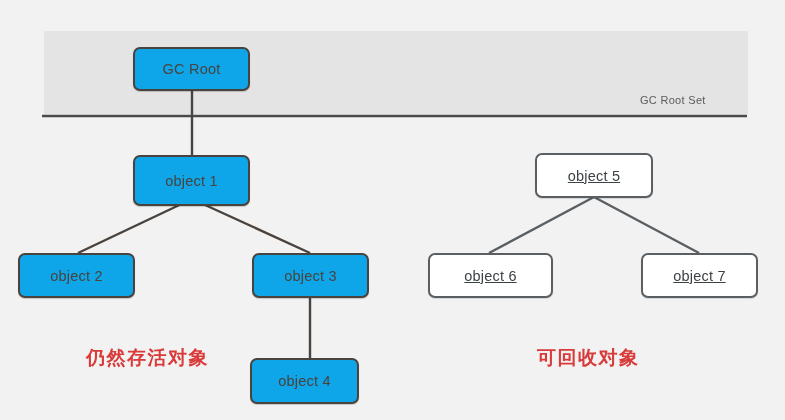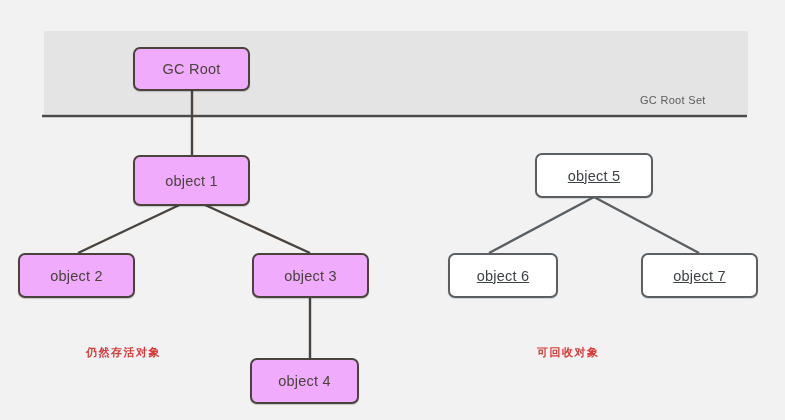--- a/index.html
+++ b/index.html
@@ -39,21 +39,21 @@
     box-sizing: border-box;
     display: flex;
     align-items: center;
     justify-content: center;
     border-radius: 7px;
     font-size: 14.5px;
     letter-spacing: 0.2px;
     z-index: 3;
   }
   .node-live {
-    background: #f0abfc;
+    background: #0ea5e9;
     border: 2px solid #4a423c;
     color: #4a423c;
     box-shadow: 0 1px 1px rgba(0,0,0,0.18);
   }
   .node-garbage {
     background: #ffffff;
     border: 2px solid #5a5f63;
     color: #3d4245;
     box-shadow: 0 1px 1px rgba(0,0,0,0.12);
     text-decoration: underline;
@@ -62,21 +62,21 @@
     position: absolute;
     left: 640px;
     top: 94px;
     font-size: 11px;
     color: #5a5a5a;
     letter-spacing: 0.3px;
     z-index: 4;
   }
   .caption {
     position: absolute;
-    font-size: 11px;
+    font-size: 19px;
     font-weight: bold;
     color: #d93a3a;
     letter-spacing: 1.5px;
     z-index: 4;
     white-space: nowrap;
   }
   .caption-live {
     left: 86px;
     top: 345px;
   }
@@ -119,21 +119,21 @@
   </div>
 
   <div class="node node-live" style="left:250px; top:358px; width:109px; height:46px;">
     <span>object 4</span>
   </div>
 
   <div class="node node-garbage" style="left:535px; top:153px; width:118px; height:45px;">
     <span>object 5</span>
   </div>
 
-  <div class="node node-garbage" style="left:448px; top:253px; width:110px; height:45px;">
+  <div class="node node-garbage" style="left:428px; top:253px; width:125px; height:45px;">
     <span>object 6</span>
   </div>
 
   <div class="node node-garbage" style="left:641px; top:253px; width:117px; height:45px;">
     <span>object 7</span>
   </div>
 
   <div class="gc-root-set-label">GC Root Set</div>
 
   <div class="caption caption-live">仍然存活对象</div>

